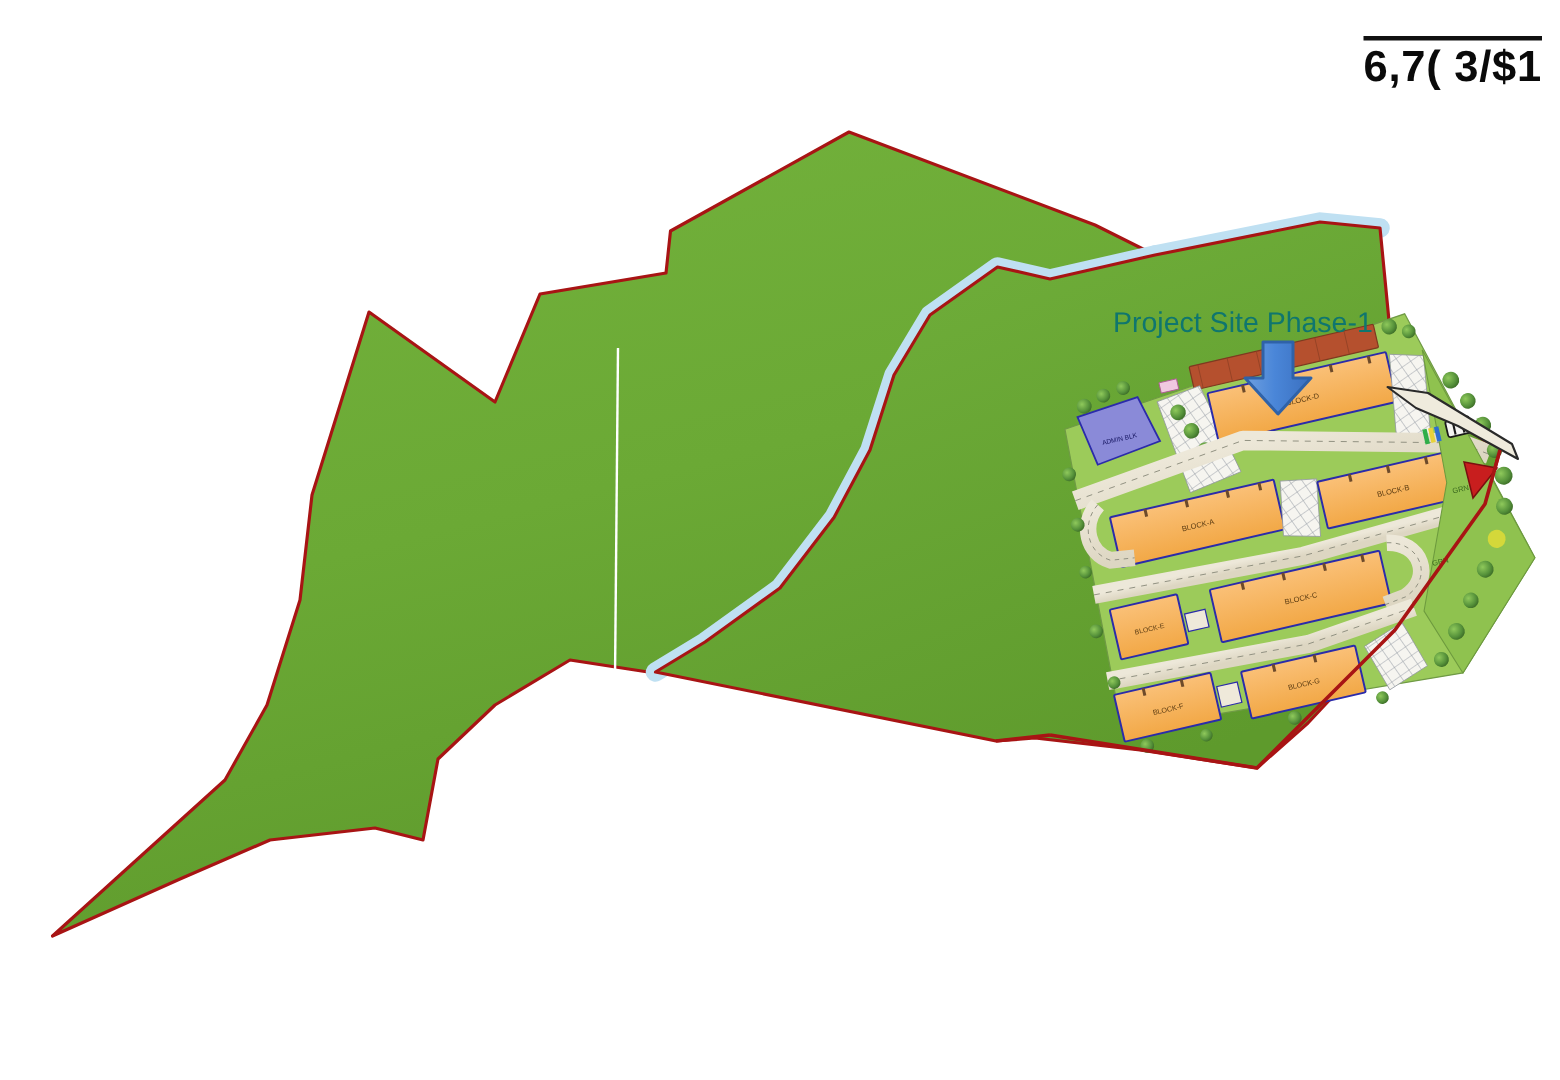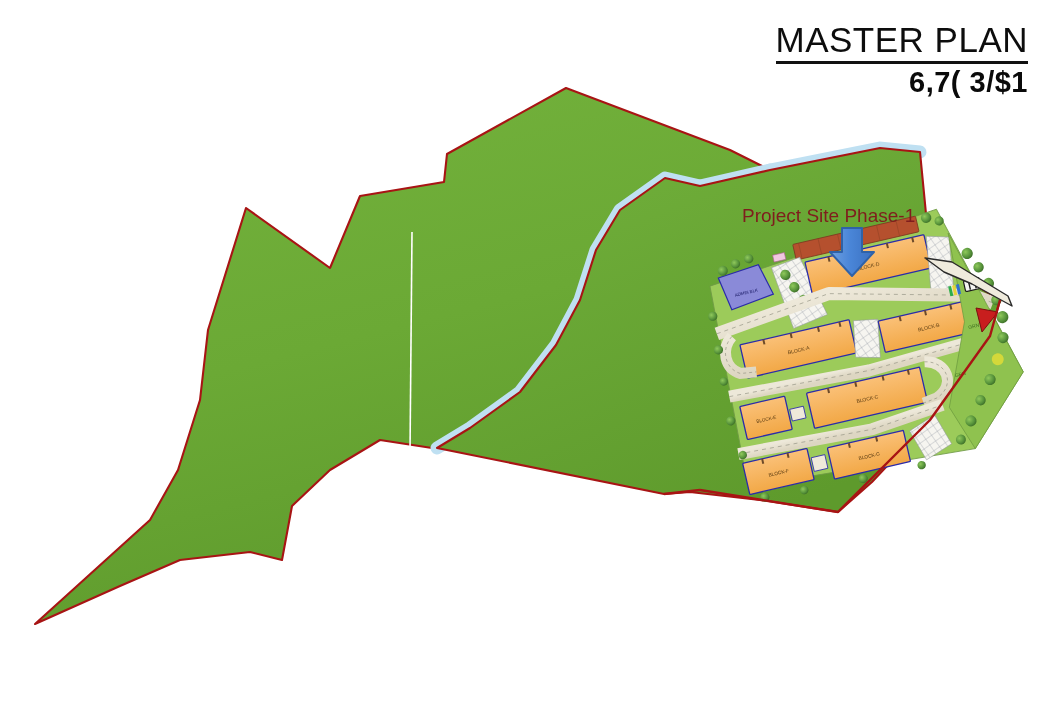--- a/index.html
+++ b/index.html
@@ -49,21 +49,21 @@
     font-size: 29px;
     font-weight: bold;
     color: #0a0a0a;
     letter-spacing: 0.5px;
     line-height: 1.05;
     white-space: nowrap;
   }
   
   .map-label {
     position: absolute;
-    color: #7f1d1d;
+    color: #0f766e;
     white-space: nowrap;
     z-index: 30;
     pointer-events: none;
   }
   #label-future {
     left: 423px;
     top: 308px;
     font-size: 19px;
   }
   #label-future .small { font-size: 17px; }
@@ -313,21 +313,20 @@
       <g>
         <path d="M 925,258 L 952,262 L 1008,296 L 1012,306 L 972,284 L 944,272 Z" fill="#EFEBDD" stroke="#2a2a2a" stroke-width="1.4" stroke-linejoin="round"></path>
       </g>
     </g>
 
     <path d="M 700,490 L 838,512 L 930,420 L 990,336 L 1000,300" fill="none" stroke="#A81414" stroke-width="2.4" stroke-linejoin="round"></path>
     <path d="M 664,494 L 700,490" fill="none" stroke="#A81414" stroke-width="2.4"></path>
   </svg>
 
   <div id="title-block">
-    <div id="title-main">MASTER PLAN</div>
     <div id="title-rule"></div>
     <div id="title-sub">6,7( 3/$1</div>
   </div>
 
 
   <div class="map-label" id="label-project-site">Project Site  Phase-1</div>
 
   <svg id="arrow-phase1" viewBox="0 0 52 52">
     <path d="M 16,2 L 36,2 L 36,26 L 48,26 L 26,50 L 4,26 L 16,26 Z" fill="url(#gArrow)" stroke="#2F62A8" stroke-width="2" stroke-linejoin="round"></path>
   </svg>

